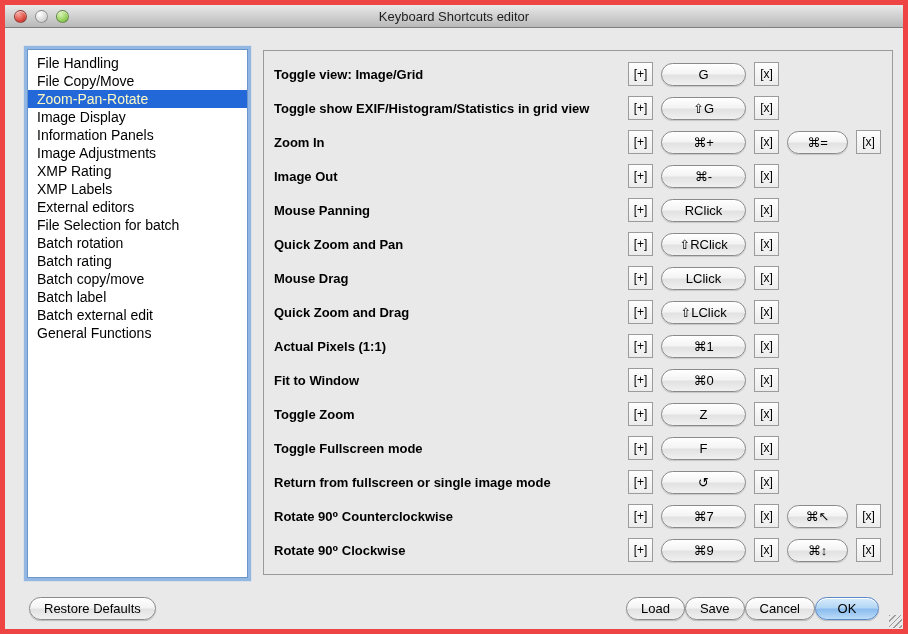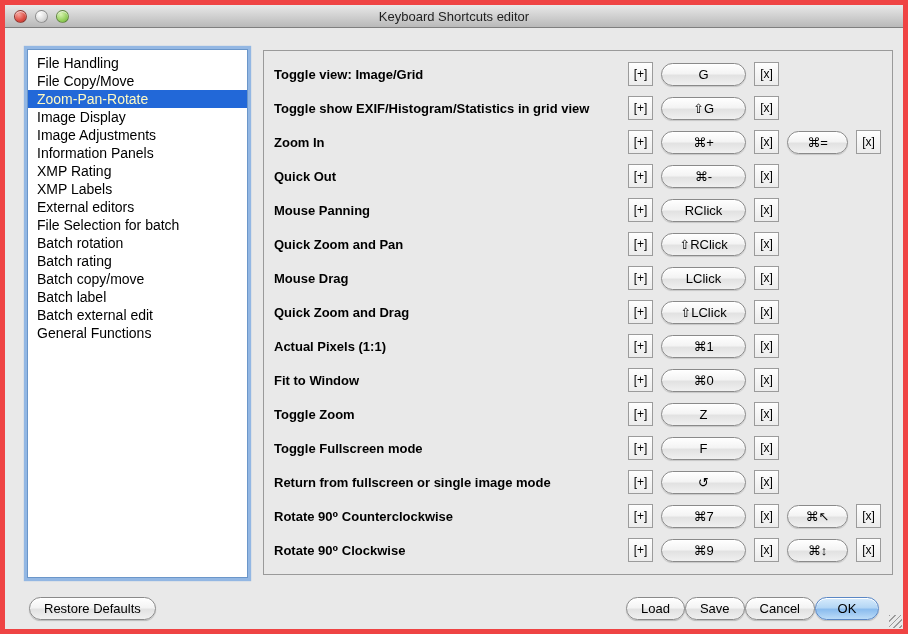--- a/index.html
+++ b/index.html
@@ -105,22 +105,22 @@
       <div class="light" style="background:radial-gradient(circle at 35% 30%, #d8f3b2, #95d05c 60%, #6fae3d);"></div>
     </div>
     <div class="title">Keyboard Shortcuts editor</div>
   </div>
 
   <div class="sidebar">
     <div class="side-item">File Handling</div>
     <div class="side-item">File Copy/Move</div>
     <div class="side-item selected">Zoom-Pan-Rotate</div>
     <div class="side-item">Image Display</div>
+    <div class="side-item">Information Panels</div>
     <div class="side-item">Image Adjustments</div>
-    <div class="side-item">Information Panels</div>
     <div class="side-item">XMP Rating</div>
     <div class="side-item">XMP Labels</div>
     <div class="side-item">External editors</div>
     <div class="side-item">File Selection for batch</div>
     <div class="side-item">Batch rotation</div>
     <div class="side-item">Batch rating</div>
     <div class="side-item">Batch copy/move</div>
     <div class="side-item">Batch label</div>
     <div class="side-item">Batch external edit</div>
     <div class="side-item">General Functions</div>
@@ -151,21 +151,21 @@
       <div class="row-controls">
         <button class="sq">[+]</button>
         <button class="pill">⌘+</button>
         <button class="sq">[x]</button>
         <button class="pill pill-sm">⌘=</button>
         <button class="sq">[x]</button>
       </div>
     </div>
 
     <div class="row">
-      <span class="row-label">Quick Out</span>
+      <span class="row-label">Image Out</span>
       <div class="row-controls">
         <button class="sq">[+]</button>
         <button class="pill">⌘-</button>
         <button class="sq">[x]</button>
       </div>
     </div>
 
     <div class="row">
       <span class="row-label">Mouse Panning</span>
       <div class="row-controls">

